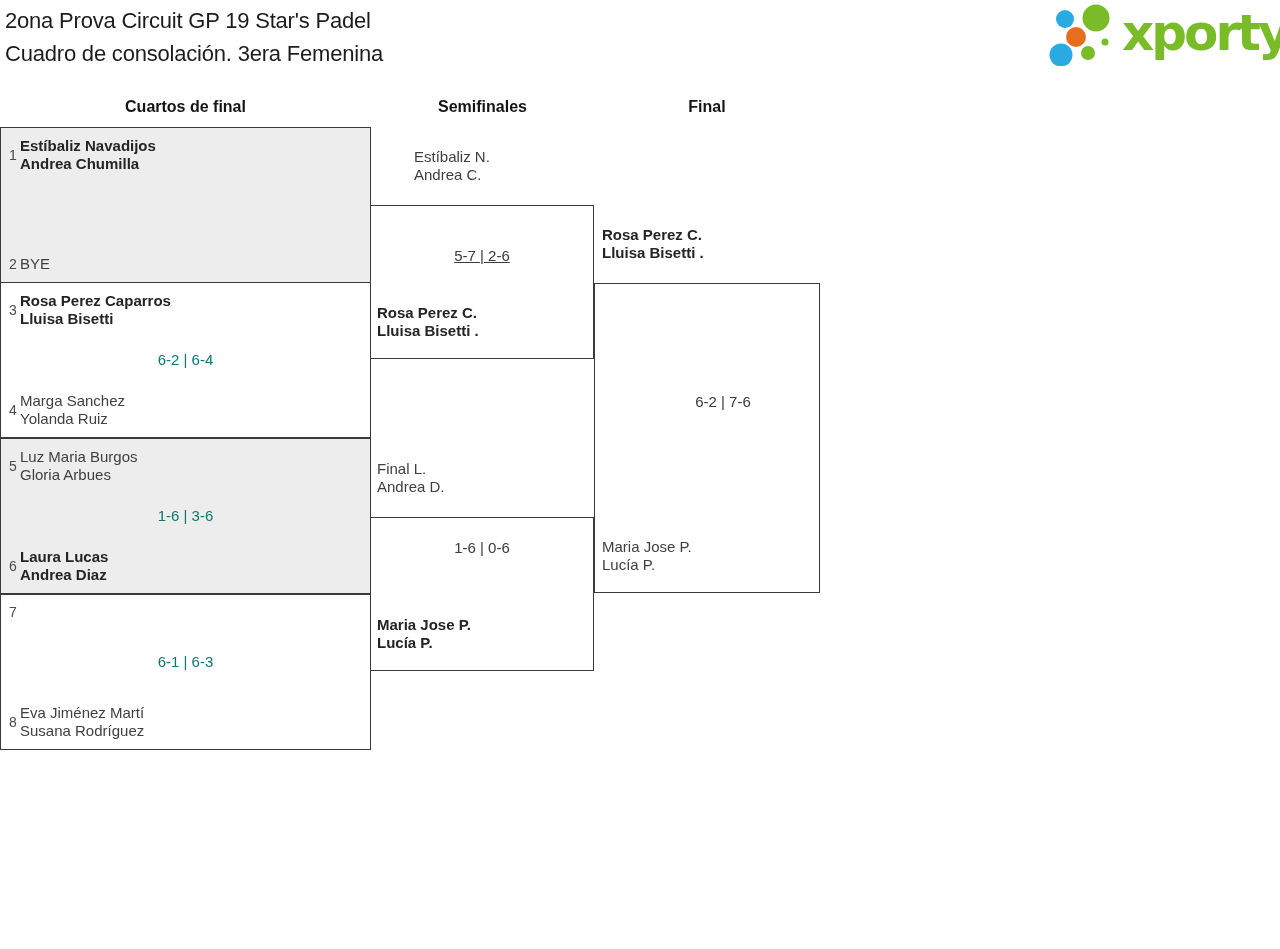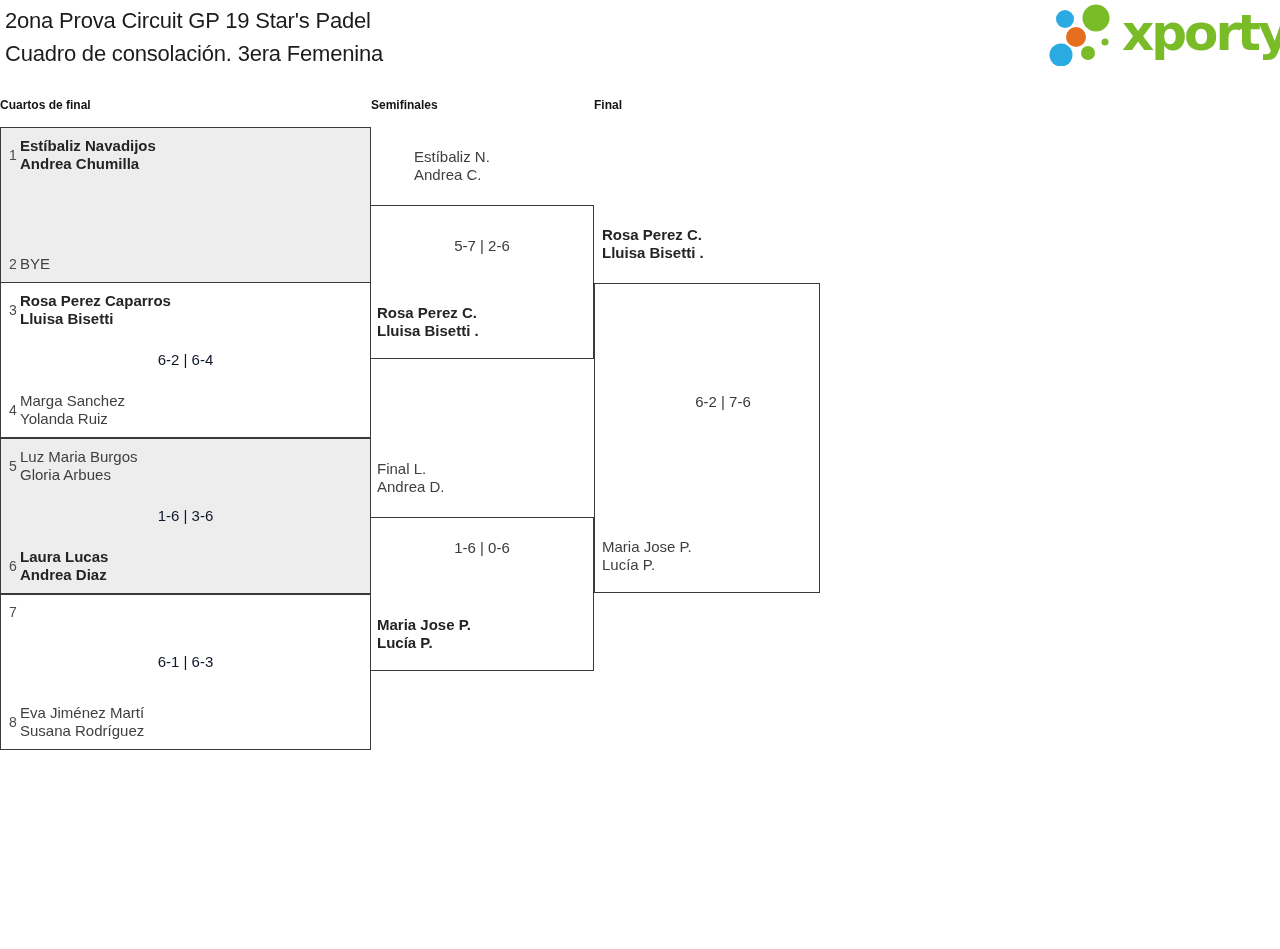--- a/index.html
+++ b/index.html
@@ -25,22 +25,22 @@
     display: flex; align-items: flex-start;
   }
   .logo-wordmark {
     font-family: "DejaVu Sans", sans-serif;
     font-weight: 700; font-size: 50px; line-height: 58px;
     letter-spacing: -3px; margin-left: 6px;
   }
 
   
   .round-header {
-    position: absolute; top: 98px; 
-    font-size: 12px; font-weight: 700; color: #141414;
+    position: absolute; top: 98px; text-align: center;
+    font-size: 16px; font-weight: 700; color: #141414;
   }
   .rh-qf { left: 0px; width: 371px; }
   .rh-sf { left: 371px; width: 223px; }
   .rh-f  { left: 594px; width: 226px; }
 
   
   .qf-box {
     position: absolute; left: 0px; width: 371px; height: 156px;
     border: 1px solid #3a3a3a;
     display: flex; flex-direction: column; justify-content: space-between;
@@ -51,42 +51,42 @@
 
   .team-row { display: flex; align-items: center; }
   .seed {
     width: 19px; padding-left: 8px; text-align: left;
     font-size: 14px; color: #4b4b4b; flex: none;
   }
   .players { font-size: 15px; line-height: 18px; color: #3f3f3f; }
   .players.bold { font-weight: 700; color: #242424; }
 
   .score {
-    text-align: center; font-size: 15px; color: #0f172a; line-height: 18px;
+    text-align: center; font-size: 15px; color: #0f766e; line-height: 18px;
   }
 
   
   .line-box { position: absolute; border: 1px solid #3a3a3a; background: transparent; }
   .sf1-box { left: 370px; top: 205px; width: 224px; height: 154px; }
   .sf2-box { left: 370px; top: 517px; width: 224px; height: 154px; }
   .f-box   { left: 594px; top: 283px; width: 226px; height: 310px; }
 
   .slot-label {
     position: absolute; font-size: 15px; line-height: 18px; color: #3f3f3f;
   }
   .slot-label.bold { font-weight: 700; color: #242424; }
   .lbl-sf1-top { left: 377px; top: 148px; margin-left: 37px; }
   .lbl-sf1-bot { left: 377px; top: 304px; }
   .lbl-sf2-top { left: 377px; top: 460px; }
   .lbl-sf2-bot { left: 377px; top: 616px; }
   .lbl-f-top   { left: 602px; top: 226px; }
   .lbl-f-bot   { left: 602px; top: 538px; }
 
   .float-score { position: absolute; text-align: center; font-size: 15px; color: #3a3a3a; }
-  .sc-sf1 { left: 370px; top: 237px; width: 224px; }
+  .sc-sf1 { left: 370px; top: 247px; width: 224px; text-decoration: underline; }
   .sc-sf2 { left: 370px; top: 539px; width: 224px; }
   .sc-f   { left: 594px; top: 393px; width: 258px; }
 </style>
 </head>
 <body>
 
 <div class="canvas">
 
   <div class="page-title">
     <div>2ona Prova Circuit GP 19 Star's Padel</div>

